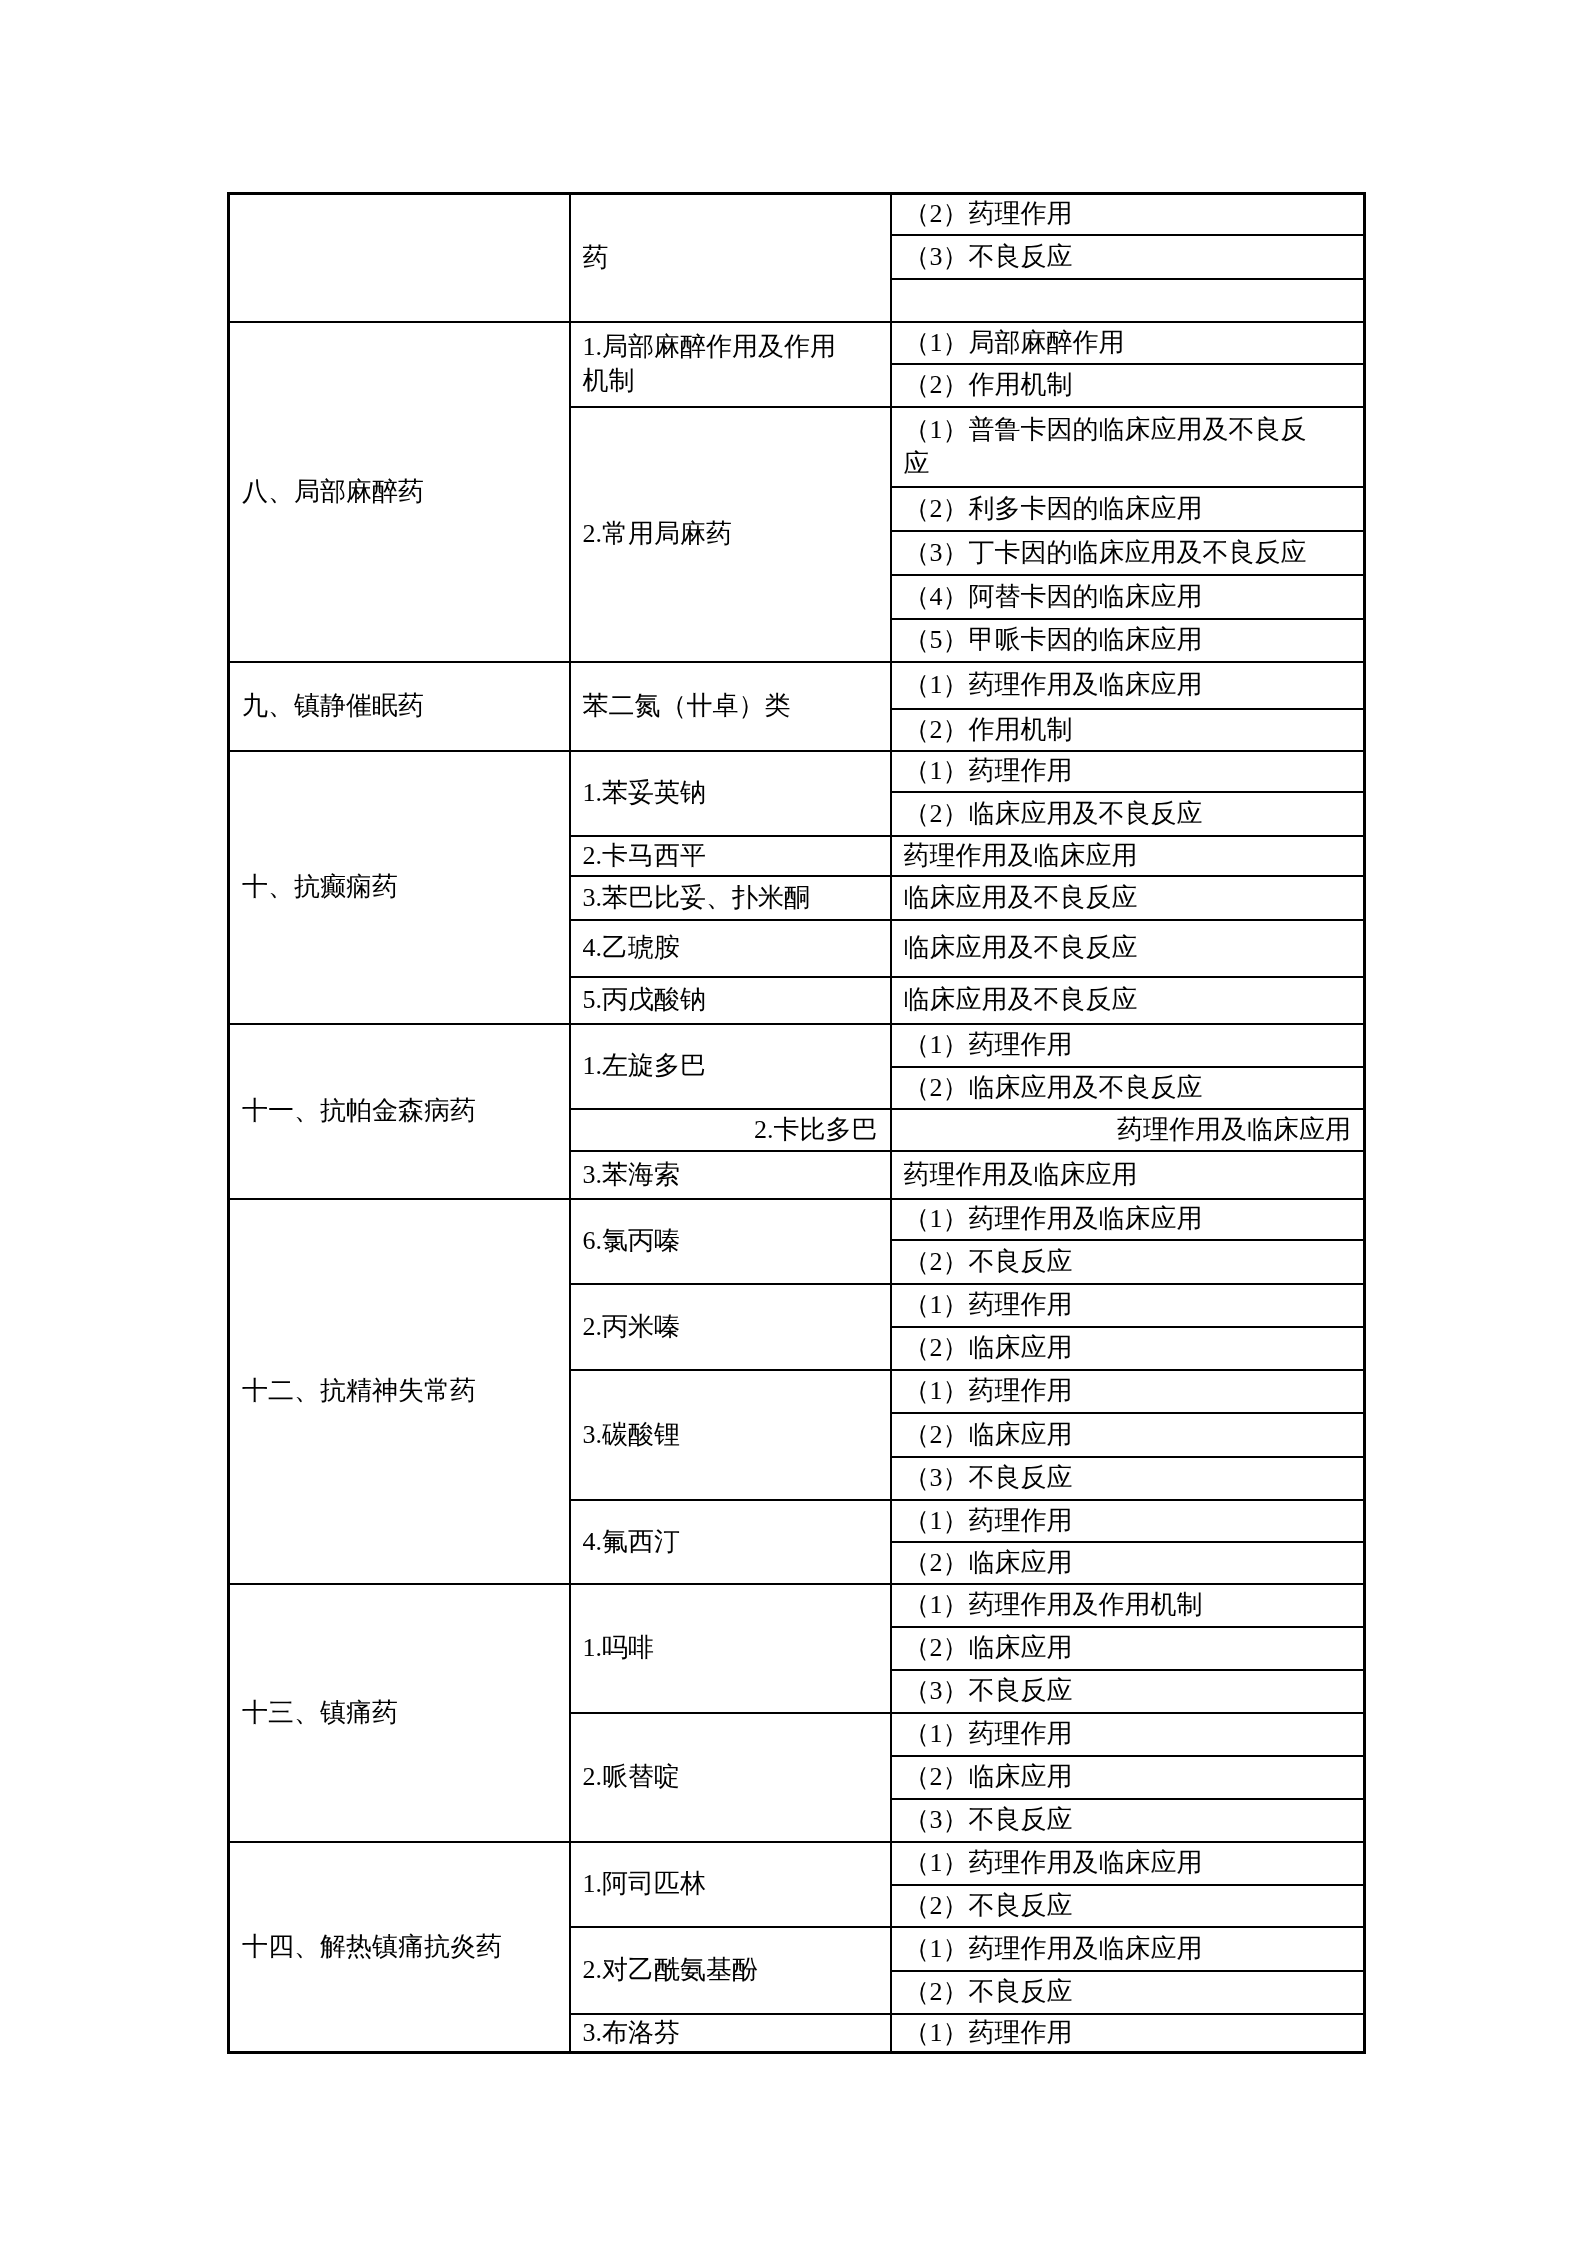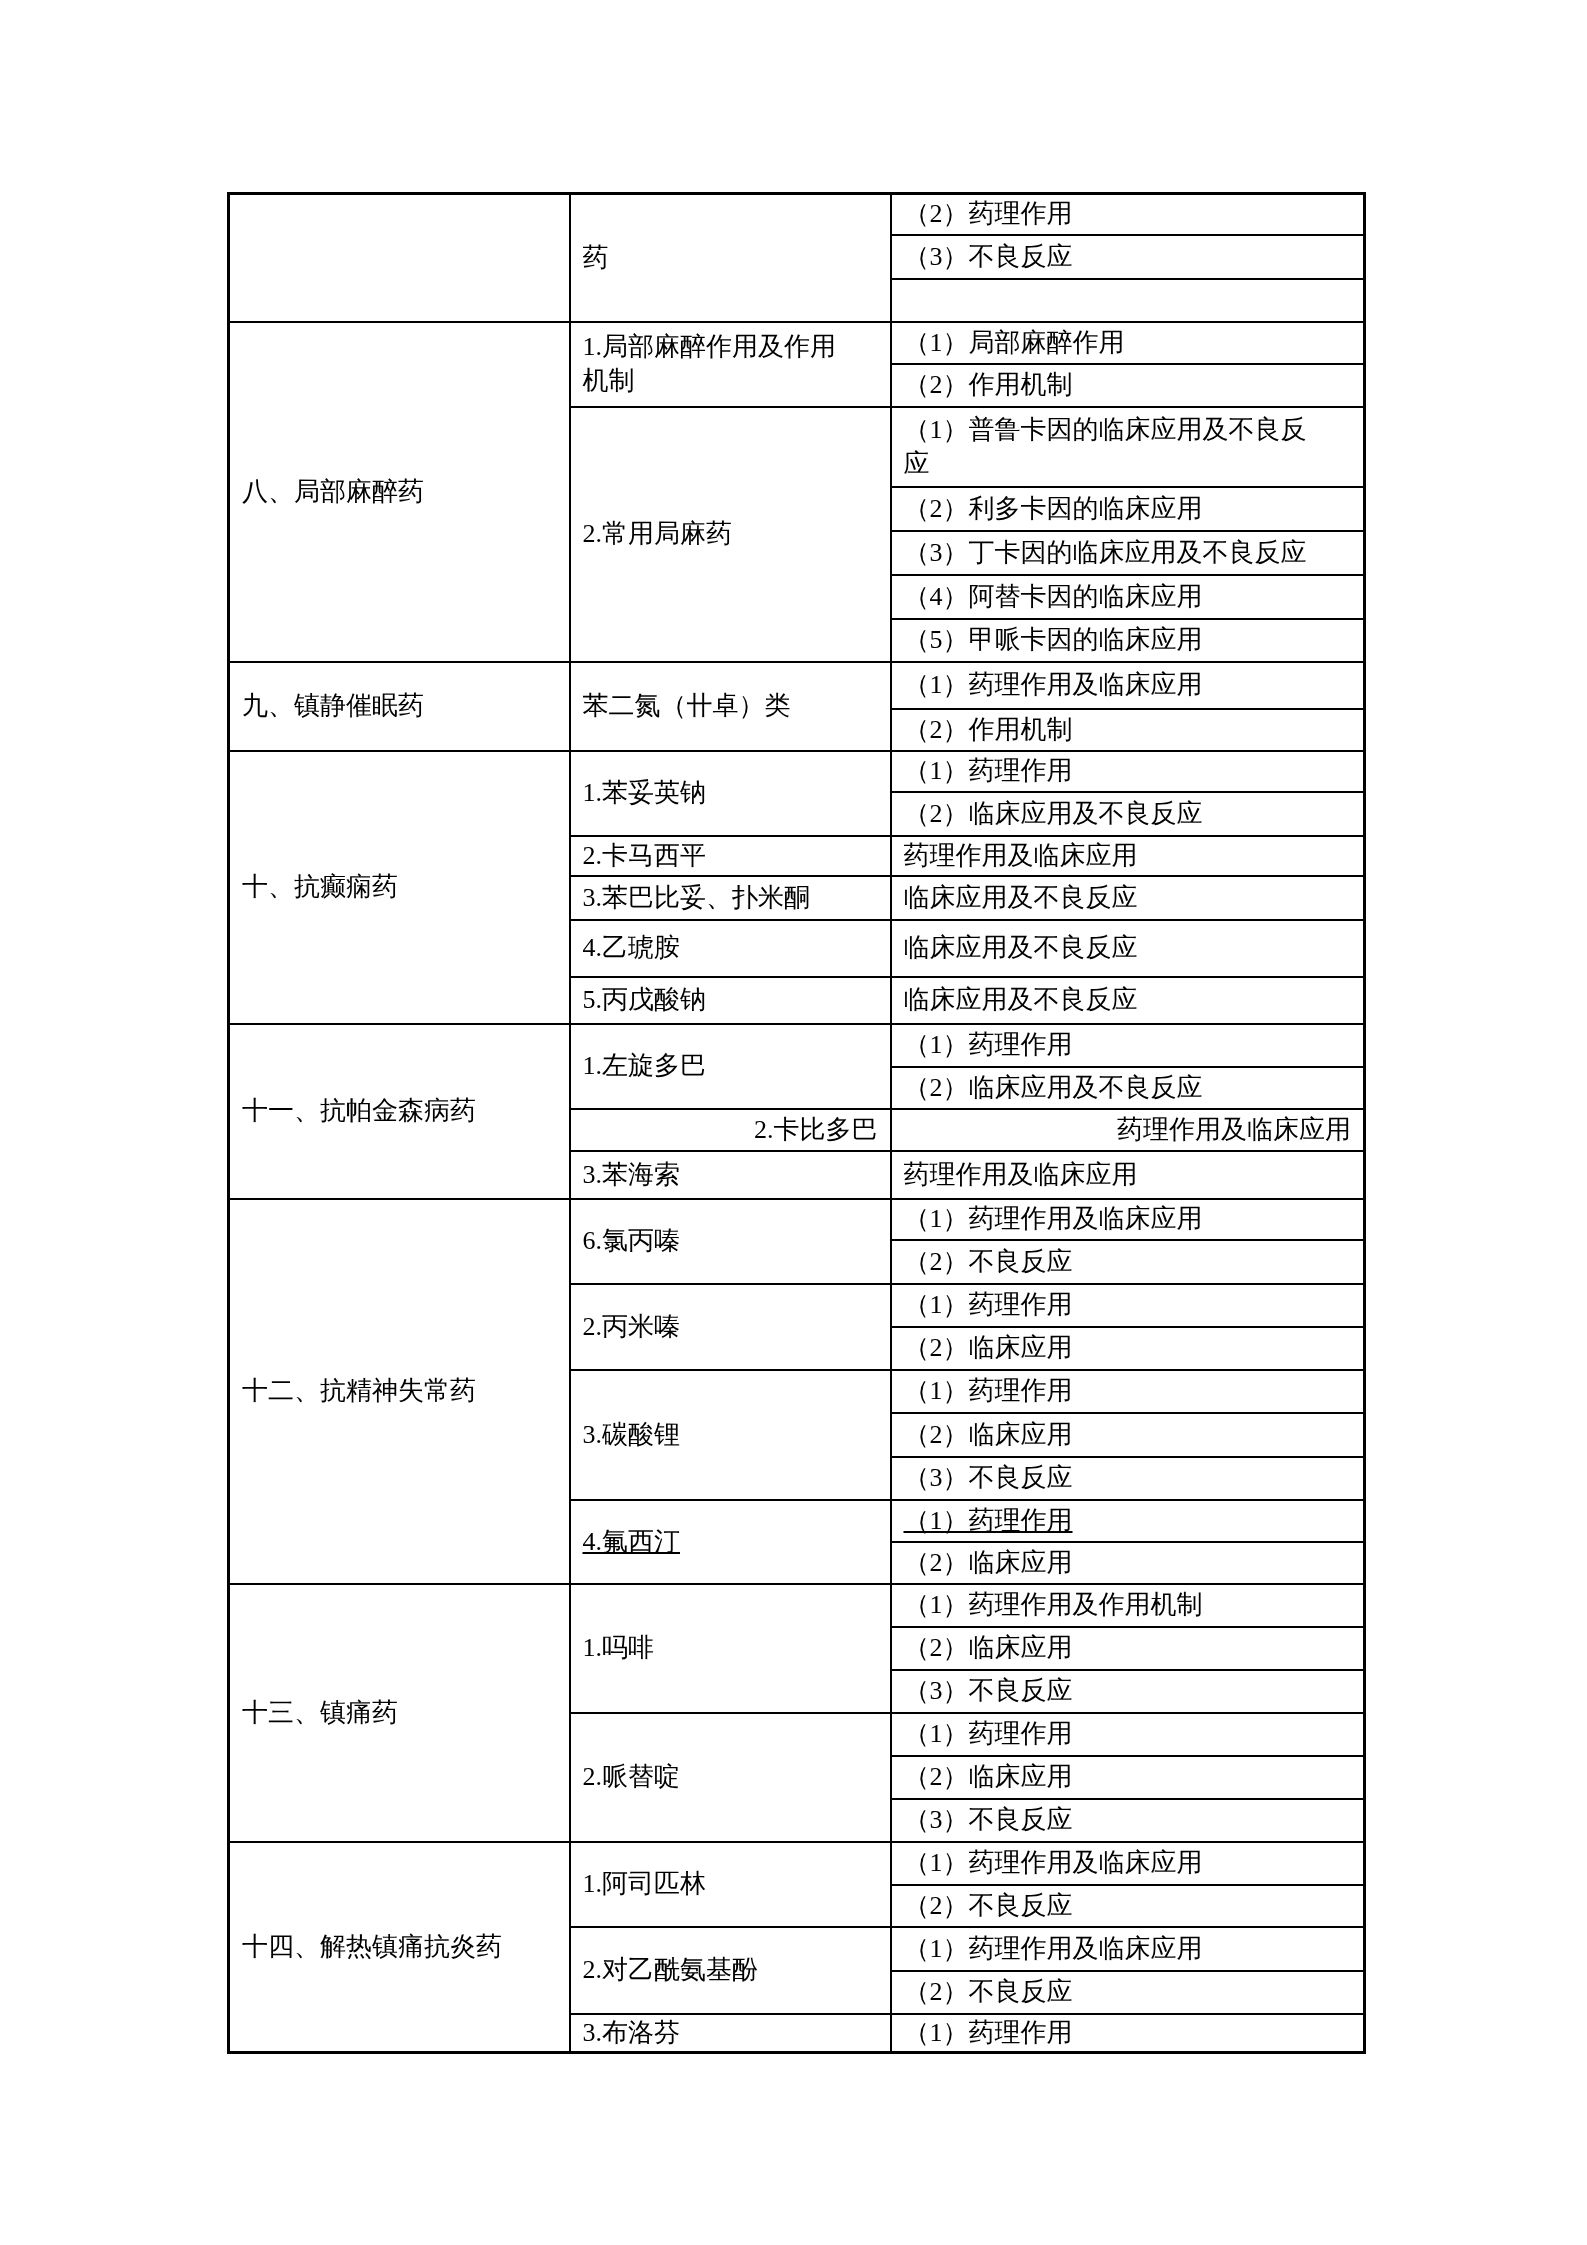--- a/index.html
+++ b/index.html
@@ -145,21 +145,21 @@
         <tr style="height: 43px;">
           <td rowspan="3">3.碳酸锂</td>
           <td>（1）药理作用</td>
         </tr>
         <tr style="height: 44px;">
           <td>（2）临床应用</td>
         </tr>
         <tr style="height: 43px;">
           <td>（3）不良反应</td>
         </tr>
-        <tr style="height: 42px; text-decoration: underline;">
+        <tr style="height: 42px;">
           <td rowspan="2">4.氟西汀</td>
           <td>（1）药理作用</td>
         </tr>
         <tr style="height: 42px;">
           <td>（2）临床应用</td>
         </tr>
         <tr style="height: 43px;">
           <td class="cat" rowspan="6">十三、镇痛药</td>
           <td rowspan="3">1.吗啡</td>
           <td>（1）药理作用及作用机制</td>

